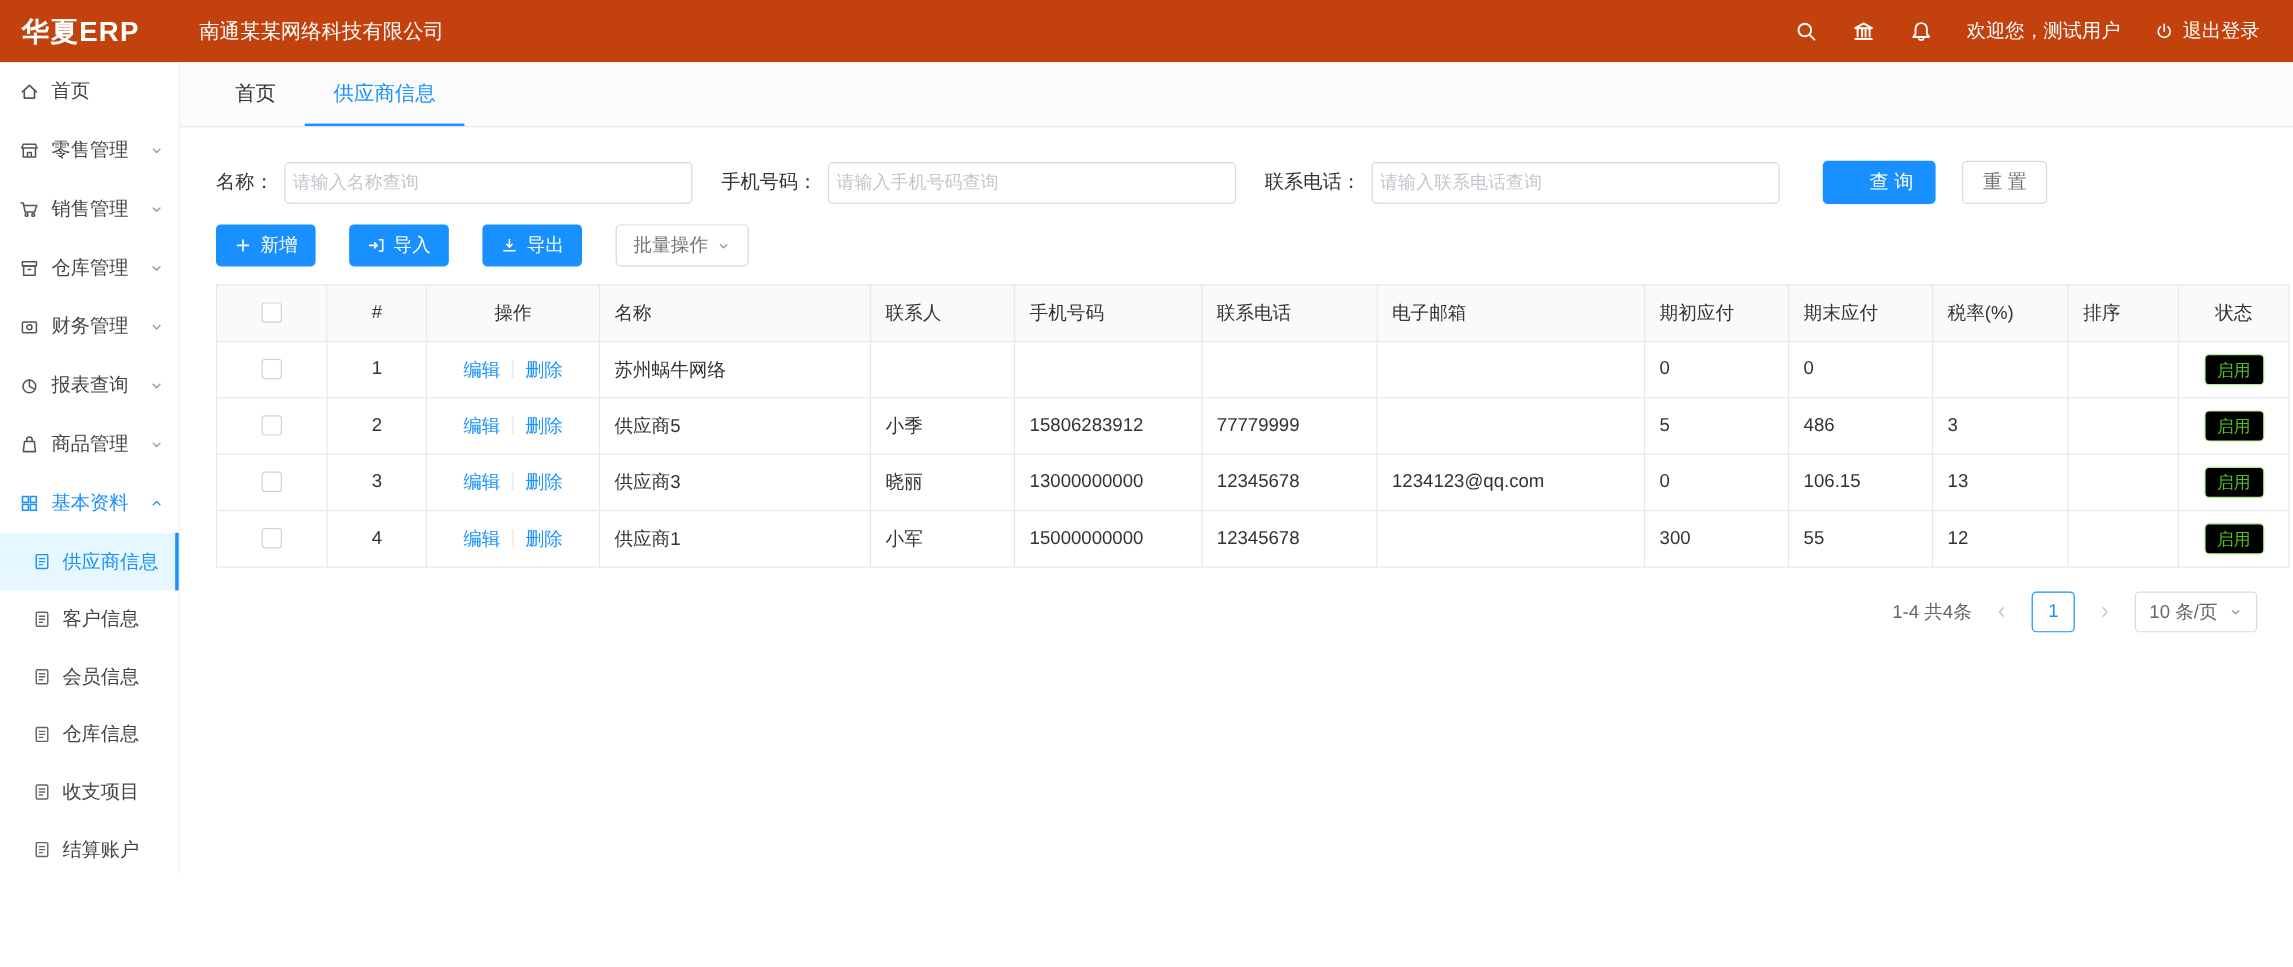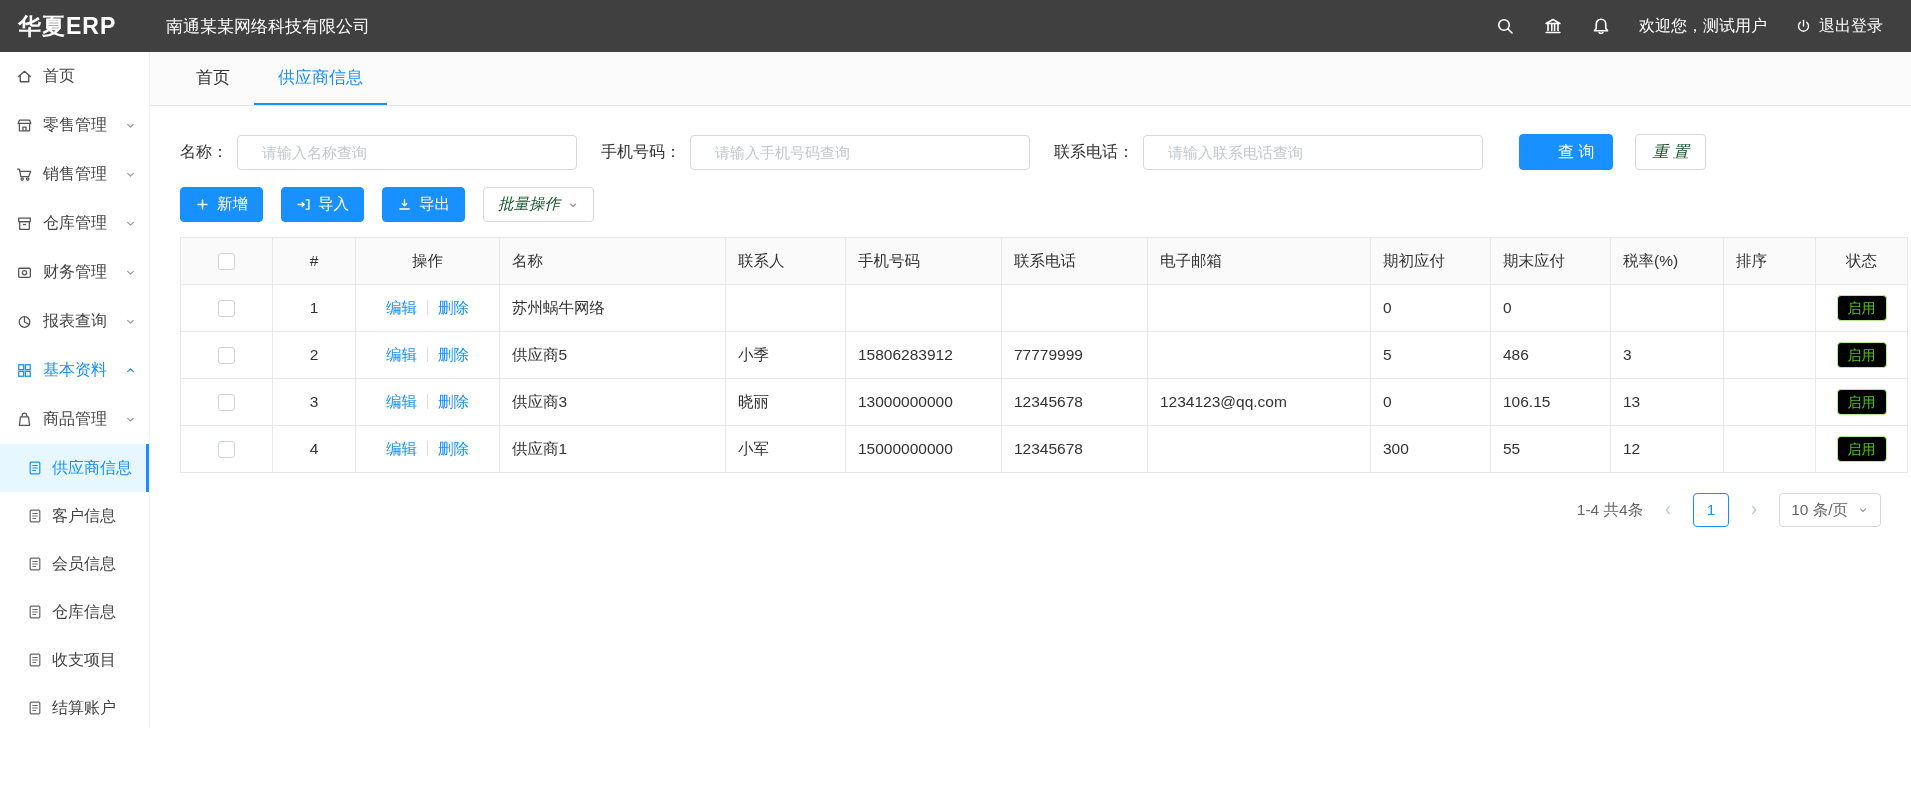--- a/index.html
+++ b/index.html
@@ -1,20 +1,20 @@
 <!DOCTYPE html>
 <html><head>
 <meta charset="utf-8">
 <style>
   * { margin:0; padding:0; box-sizing:border-box; }
   html,body { width:1911px; height:806px; overflow:hidden; }
   body { font-family:"Liberation Sans","DejaVu Sans",sans-serif; background:#fff; color:#333; font-size:16px; }
 
   
-  .topbar { height:52px; background:#404040; display:flex; align-items:center; color:#fff; padding:0 28px 0 18px; }
+  .topbar { height:52px; background:#c2410c; display:flex; align-items:center; color:#fff; padding:0 28px 0 18px; }
   .logo { width:132px; font-size:23px; font-weight:bold; letter-spacing:1px; white-space:nowrap; }
   .company { font-size:17px; margin-left:16px; white-space:nowrap; }
   .top-right { margin-left:auto; display:flex; align-items:center; gap:28px; }
   .top-icon { width:20px; height:20px; color:#fff; cursor:pointer; }
   .top-icon svg { width:100%; height:100%; display:block; }
   .welcome { font-size:16px; white-space:nowrap; }
   .logout { display:flex; align-items:center; gap:7px; font-size:16px; cursor:pointer; white-space:nowrap;justify-content:center; }
   .logout .top-icon { width:17px; height:17px; }
 
   
@@ -38,29 +38,29 @@
   .tabbar { height:54px; background:#fbfbfc; border-bottom:1px solid #e4e7ea; display:flex; align-items:stretch; padding-left:22px; flex-shrink:0; }
   .tab { display:flex; align-items:center; padding:0 24px; font-size:17px; color:#333; cursor:pointer; border-bottom:2px solid transparent; }
   .tab.active { color:#1890ff; border-bottom-color:#1890ff; }
 
   
   .page { padding:14px 30px 0; overflow:hidden; }
 
   .filters { display:flex; align-items:flex-end; margin-top:14px; }
   .filter-group { display:flex; align-items:center; margin-right:24px; }
   .filter-label { font-size:16px; color:#333; margin-right:9px; white-space:nowrap; }
-  .filter-input { width:340px; height:35px; border:1px solid #d9d9d9; border-radius:4px; padding:0 24px; font-size:15px; color:#333; outline:none; font-family:inherit; }
+  .filter-input { width:340px; height:35px; border:1px solid #d9d9d9; border-radius:4px; padding:0 6px; font-size:15px; color:#333; outline:none; font-family:inherit; }
   .filter-input::placeholder { color:#c3c7cd; }
   .btn { height:36px; border-radius:4px; font-size:16px; cursor:pointer; font-family:inherit; display:inline-flex; align-items:center; justify-content:center; }
   .btn-primary { background:#1890ff; color:#fff; border:1px solid #1890ff; padding:0 18px; }
-  .btn-default { background:#fff; border:1px solid #d9d9d9; color:#14532d; padding:0 16px;font-style:italic; }
+  .btn-default { background:#fff; border:1px solid #d9d9d9; color:#737373; padding:0 16px; }
   .filters .btn-primary { margin-left:12px;padding-left:38px; }
   .filters .btn-default { margin-left:22px; }
 
-  .toolbar { display:flex; align-items:center; gap:18px; margin-top:17px; }
+  .toolbar { display:flex; align-items:center; gap:28px; margin-top:17px; }
   .btn-sm { height:35px; padding:0 14px; font-size:15.5px; gap:7px; }
   .bicon { width:15px; height:15px; display:inline-block; }
   .bicon svg { width:100%; height:100%; display:block; }
   .chev-sm { width:12px; height:12px; display:inline-block; color:#999; }
   .chev-sm svg { width:100%; height:100%; display:block; }
 
   
   .grid-table { width:100%; border-collapse:collapse; table-layout:fixed; margin-top:15px; }
   .grid-table th, .grid-table td { border:1px solid #e8e8e8; height:47px; padding:0 12px; font-size:15.5px; font-weight:normal; color:#333; text-align:left; overflow:hidden; white-space:nowrap; }
   .grid-table th { background:#fafafa; color:#333; }
@@ -193,47 +193,47 @@
             <path d="M8 8.5 V3.5 M8 8.5 L12.3 10.8"></path>
           </svg>
         </span>
       <span>报表查询</span>
       <span class="chev">
           <svg viewBox="0 0 16 16" fill="none" stroke="currentColor" stroke-width="1.4" stroke-linecap="round" stroke-linejoin="round">
             <path d="M4.5 6.5 L8 10 L11.5 6.5"></path>
           </svg>
         </span>
     </div>
+    <div class="menu-item">
+      <span class="micon">
+          <svg viewBox="0 0 16 16" fill="none" stroke="currentColor" stroke-width="1.2" stroke-linejoin="round">
+            <path d="M4.2 5.5 H11.8 L12.8 13.5 H3.2 Z"></path>
+            <path d="M5.8 5.5 V4.3 A2.2 2.2 0 0 1 10.2 4.3 V5.5"></path>
+          </svg>
+        </span>
+      <span>商品管理</span>
+      <span class="chev">
+          <svg viewBox="0 0 16 16" fill="none" stroke="currentColor" stroke-width="1.4" stroke-linecap="round" stroke-linejoin="round">
+            <path d="M4.5 6.5 L8 10 L11.5 6.5"></path>
+          </svg>
+        </span>
+    </div>
     <div class="menu-item active-parent">
       <span class="micon">
           <svg viewBox="0 0 16 16" fill="none" stroke="currentColor" stroke-width="1.2">
             <rect x="2.6" y="2.6" width="4.6" height="4.6"></rect>
             <rect x="8.8" y="2.6" width="4.6" height="4.6"></rect>
             <rect x="2.6" y="8.8" width="4.6" height="4.6"></rect>
             <rect x="8.8" y="8.8" width="4.6" height="4.6"></rect>
           </svg>
         </span>
       <span>基本资料</span>
       <span class="chev">
           <svg viewBox="0 0 16 16" fill="none" stroke="currentColor" stroke-width="1.4" stroke-linecap="round" stroke-linejoin="round">
             <path d="M4.5 9.5 L8 6 L11.5 9.5"></path>
-          </svg>
-        </span>
-    </div>
-    <div class="menu-item">
-      <span class="micon">
-          <svg viewBox="0 0 16 16" fill="none" stroke="currentColor" stroke-width="1.2" stroke-linejoin="round">
-            <path d="M4.2 5.5 H11.8 L12.8 13.5 H3.2 Z"></path>
-            <path d="M5.8 5.5 V4.3 A2.2 2.2 0 0 1 10.2 4.3 V5.5"></path>
-          </svg>
-        </span>
-      <span>商品管理</span>
-      <span class="chev">
-          <svg viewBox="0 0 16 16" fill="none" stroke="currentColor" stroke-width="1.4" stroke-linecap="round" stroke-linejoin="round">
-            <path d="M4.5 6.5 L8 10 L11.5 6.5"></path>
           </svg>
         </span>
     </div>
 
     <div class="submenu-item selected">
       <span class="micon">
           <svg viewBox="0 0 16 16" fill="none" stroke="currentColor" stroke-width="1.2" stroke-linecap="round">
             <rect x="3.2" y="2.2" width="9.6" height="11.6" rx="1"></rect>
             <path d="M5.8 5.5 H10.2 M5.8 8 H10.2 M5.8 10.5 H8.5"></path>
           </svg>

